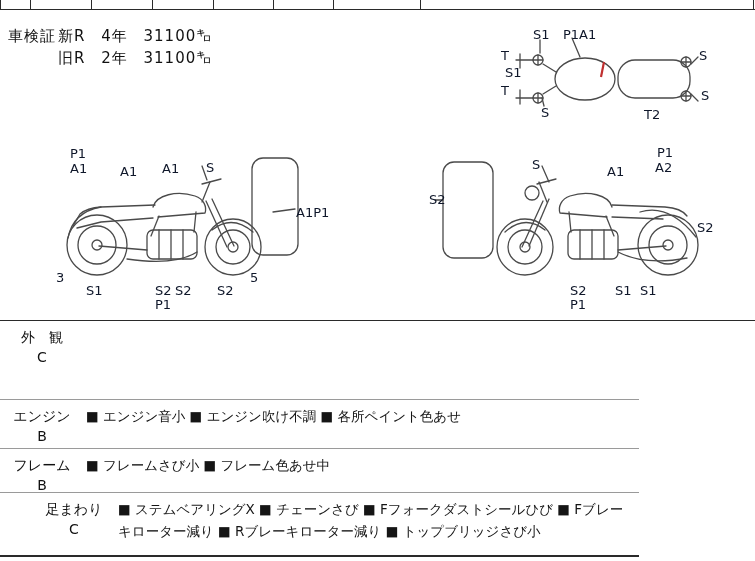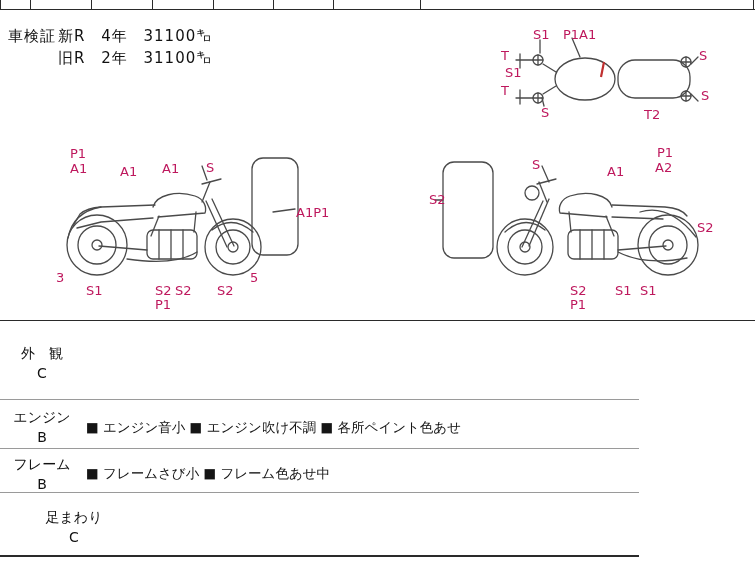--- a/index.html
+++ b/index.html
@@ -22,31 +22,31 @@
   .tick { position:absolute; top:0; width:1px; height:10px; background:#2a2a2a; }
 
   
   .hdr { position:absolute; font-size:15px; white-space:nowrap; color:#111; letter-spacing:1px; }
   .hdr.title { font-size:15px; }
   .hdr.kmline { word-spacing:10px;text-align:center; }
 
   
   .lbl {
     position:absolute; font-size:13px; line-height:14px;
-    white-space:nowrap; color:#be185d;
+    white-space:nowrap; color:#0f172a;
   }
   svg.diagram { position:absolute; }
 
   
   .notes {
     position:absolute; left:0; top:320px; width:755px;
     border-top:1.5px solid #2a2a2a;
   }
   .note-row {
-    display:flex; border-bottom:1px solid #9a9a9a; width:639px;align-items:center;
+    display:flex; border-bottom:1px solid #9a9a9a; width:639px;
   }
   .note-row.last { border-bottom:2px solid #2a2a2a; }
   .cat-cell {
     flex:0 0 84px; width:84px; text-align:center; padding-top:6px;
     font-size:14px; line-height:20px;
   }
   .note-text {
     flex:1; font-size:13.5px; line-height:22px; padding:5px 14px 0 2px;
     color:#151515;
   }
@@ -250,16 +250,17 @@
         <div>B</div>
       </div>
       <div class="note-text">■ フレームさび小 ■ フレーム色あせ中</div>
     </div>
 
     <div class="note-row last" style="height:64px;padding-left:32px;">
       <div class="cat-cell">
         <div>足まわり</div>
         <div>C</div>
       </div>
+      <div class="note-text">■ ステムベアリングX ■ チェーンさび ■ Fフォークダストシールひび ■ Fブレーキローター減り ■ Rブレーキローター減り ■ トップブリッジさび小</div>
     </div>
 
   </div>
 </div>
 
 </body></html>

